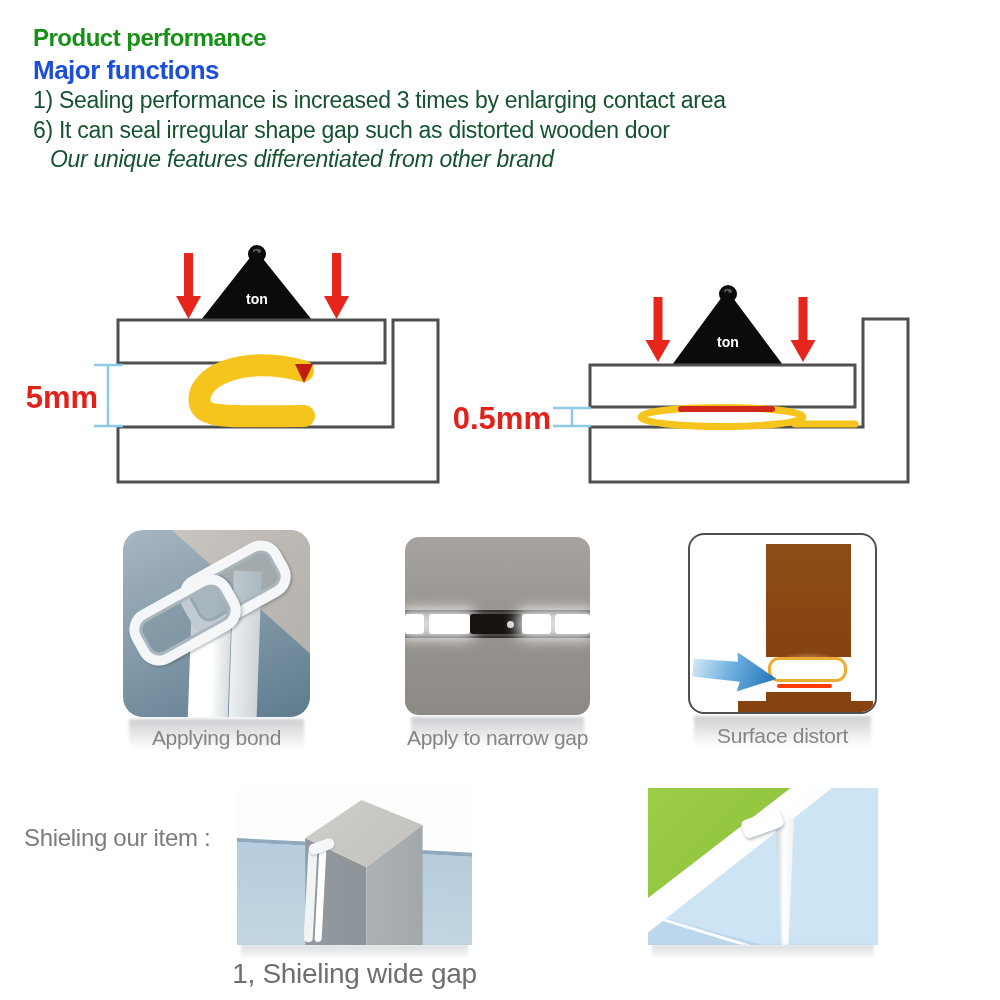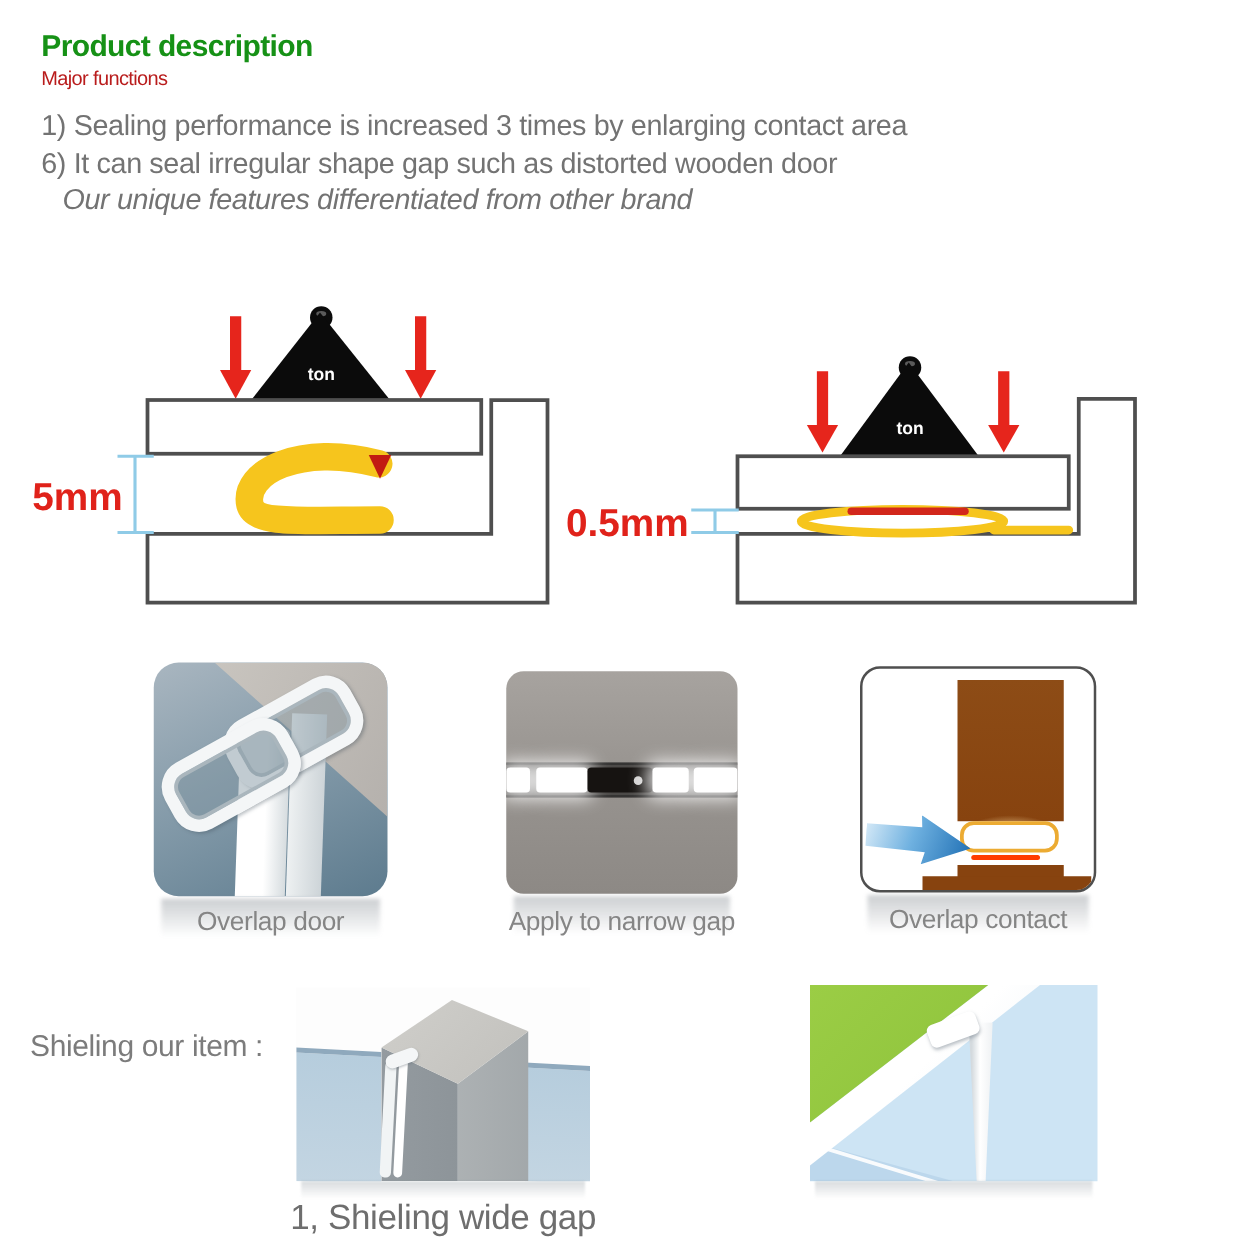--- a/index.html
+++ b/index.html
@@ -2,23 +2,23 @@
 <html><head>
 <meta charset="utf-8">
 <style>
   html,body{margin:0;padding:0;background:#ffffff;}
   .page{position:relative;width:1000px;height:1000px;background:#ffffff;overflow:hidden;
         font-family:"Liberation Sans", sans-serif;}
 
   
   .h-title{position:absolute;left:33px;top:24px;margin:0;font-size:24px;font-weight:bold;
            color:#169116;letter-spacing:-0.5px;}
-  .h-sub{position:absolute;left:33px;top:55px;margin:0;font-size:16px;font-weight:normal;
-         color:#b91c1c;letter-spacing:-0.5px;}
-  .features{position:absolute;left:33px;top:86px;width:920px;color:#737373;
+  .h-sub{position:absolute;left:33px;top:55px;margin:0;font-size:26px;font-weight:bold;
+         color:#1d4ed8;letter-spacing:-0.5px;}
+  .features{position:absolute;left:33px;top:86px;width:920px;color:#14532d;
             font-size:23px;line-height:29.5px;letter-spacing:-0.3px;}
   .feature.indent{padding-left:17px;font-style:italic;}
 
   
   .diagrams{position:absolute;left:0;top:240px;width:1000px;height:260px;}
   .svg-label{font-family:"Liberation Sans",sans-serif;font-weight:bold;}
 
   
   .thumb{position:absolute;}
   .thumb .art{position:relative;overflow:hidden;}
@@ -119,21 +119,21 @@
              clip-path:polygon(2% 0,98% 0,70% 100%,34% 100%);}
   .a2 .sealFlap{position:absolute;left:41%;top:16.5%;width:18%;height:12%;background:#ffffff;
                 border-radius:5px;transform:rotate(-20deg);
                 box-shadow:0 2px 3px rgba(115,128,140,.5);}
 </style>
 </head>
 <body>
 
 <div class="page">
 
-  <h1 class="h-title">Product description</h1>
+  <h1 class="h-title">Product performance</h1>
   <h2 class="h-sub">Major functions</h2>
 
   <div class="features">
     <div class="feature">1) Sealing performance is increased 3 times by enlarging contact area</div>
     <div class="feature">6) It can seal irregular shape gap such as distorted wooden door</div>
     <div class="feature indent">Our unique features differentiated from other brand</div>
   </div>
 
   <svg class="diagrams" viewBox="0 0 1000 260">
 
@@ -191,21 +191,21 @@
 
   <div class="thumb t1" style="left:123px;top:530px;width:187px;">
     <div class="art">
       <div class="wall"></div>
       <div class="colA"></div>
       <div class="colB"></div>
       <div class="ring ringA"></div>
       <div class="ring ringB"></div>
     </div>
     <div class="refl" style="top:189px;"></div>
-    <div class="thumb-caption" style="top:196px;">Overlap door</div>
+    <div class="thumb-caption" style="top:196px;">Applying bond</div>
   </div>
 
   <div class="thumb t2" style="left:405px;top:537px;width:185px;">
     <div class="art">
       <div class="band">
         <div class="seg lit" style="left:0;width:10%;"></div>
         <div class="seg lit" style="left:13%;width:22%;"></div>
         <div class="seg dark" style="left:35%;width:28%;"></div>
         <div class="dot" style="left:55%;"></div>
         <div class="seg lit" style="left:63%;width:16%;"></div>
@@ -220,21 +220,21 @@
     <div class="art">
       <div class="door"></div>
       <div class="glow"></div>
       <div class="seal"></div>
       <div class="contact"></div>
       <div class="stepTop"></div>
       <div class="stepBase"></div>
       <div class="wind"></div>
     </div>
     <div class="refl" style="top:183px;"></div>
-    <div class="thumb-caption" style="top:191px;">Overlap contact</div>
+    <div class="thumb-caption" style="top:191px;">Surface distort</div>
   </div>
 
   <div class="applying-label">Shieling our item :</div>
 
   <div class="apply-item a1" style="left:237px;top:790px;width:235px;">
     <div class="art">
       <div class="glassL"></div>
       <div class="glassR"></div>
       <div class="face left"></div>
       <div class="face right"></div>

